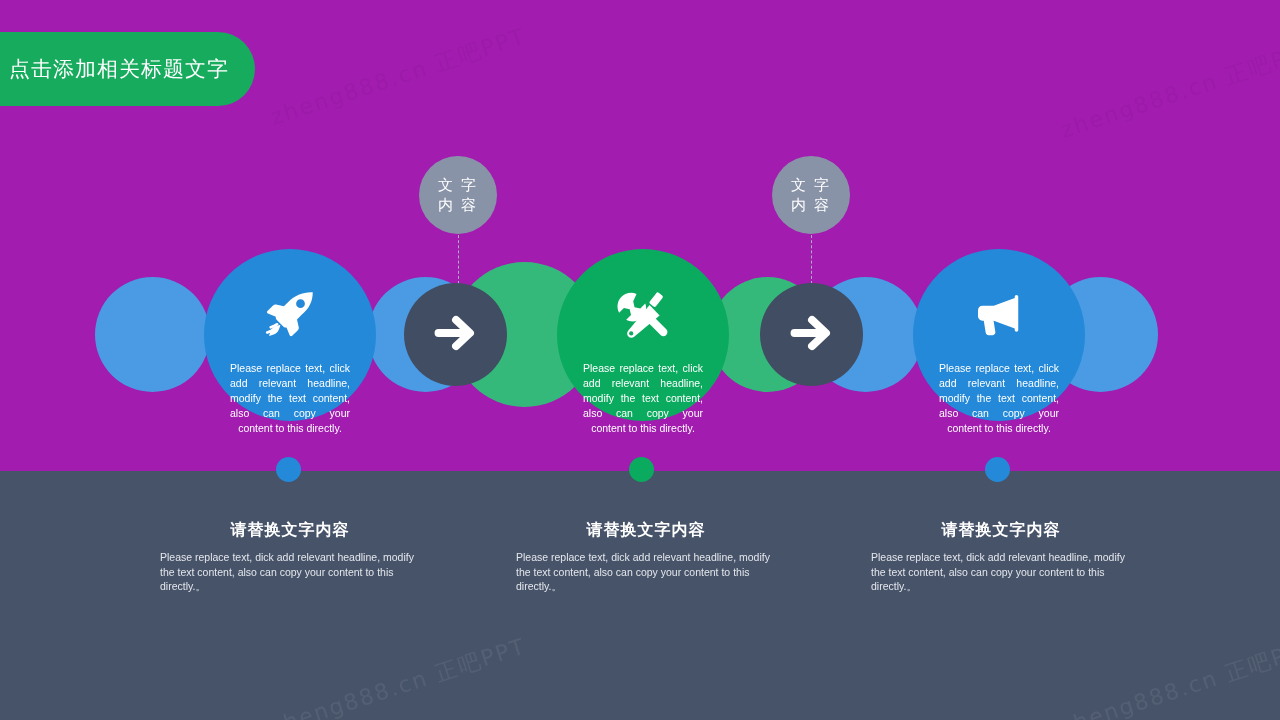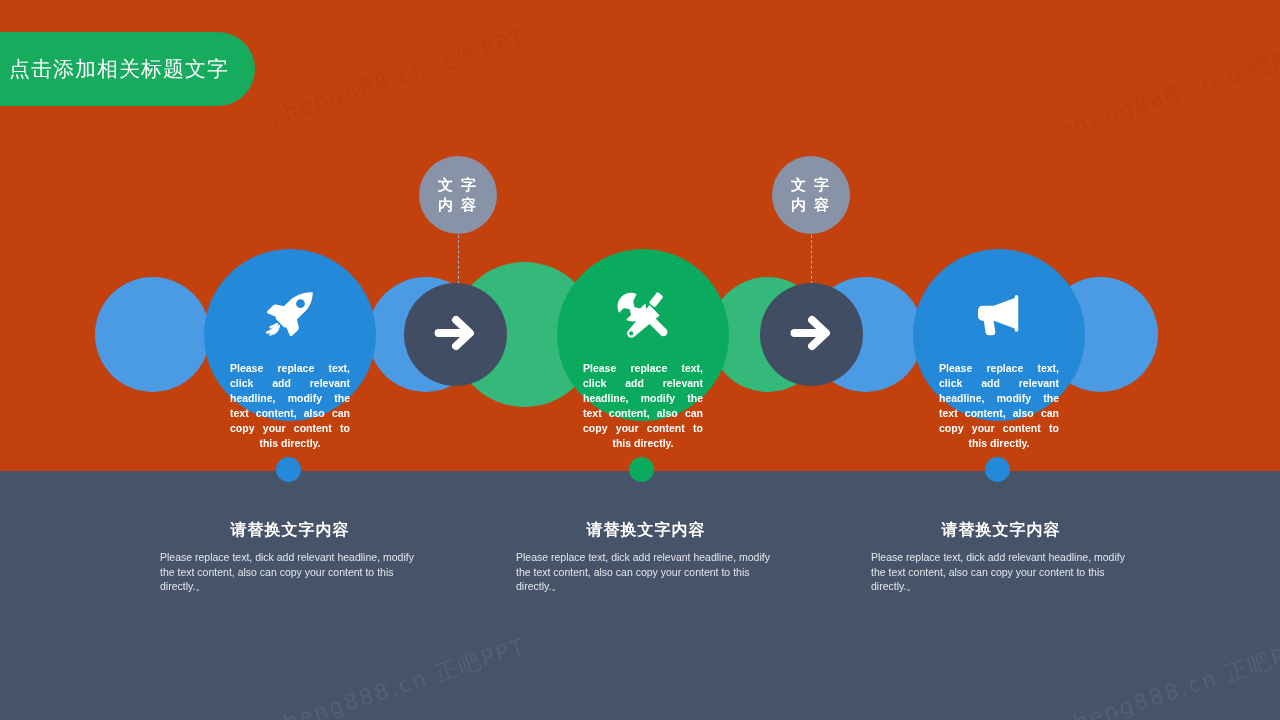--- a/index.html
+++ b/index.html
@@ -5,21 +5,21 @@
   html, body {
     margin: 0;
     padding: 0;
     background: #ffffff;
   }
   #slide {
     position: relative;
     width: 1280px;
     height: 720px;
     overflow: hidden;
-    background: #c2410c;
+    background: #a21caf;
     font-family: "Liberation Sans", "DejaVu Sans", sans-serif;
   }
 
   
   .header-pill {
     position: absolute;
     left: -30px;
     top: 32px;
     width: 285px;
     height: 74px;
@@ -55,21 +55,20 @@
     position: absolute;
     left: 0;
     top: 0;
     width: 1280px;
     height: 720px;
     z-index: 5;
   }
   .circ {
     position: absolute;
     border-radius: 50%;
-    font-weight: bold;
   }
 
   
   .bg-blue   { background: #4a9ae4; }
   .bg-green  { background: #35b97b; }
 
   
   .main-blue  { background: #2389d8; }
   .main-green { background: #0bab5f; }
 

